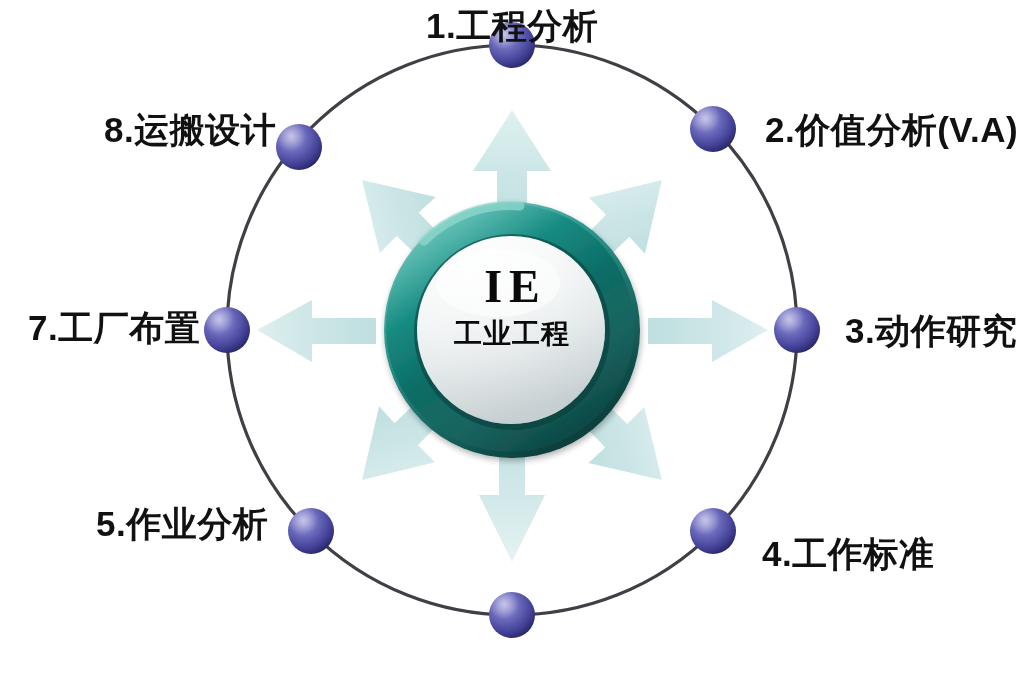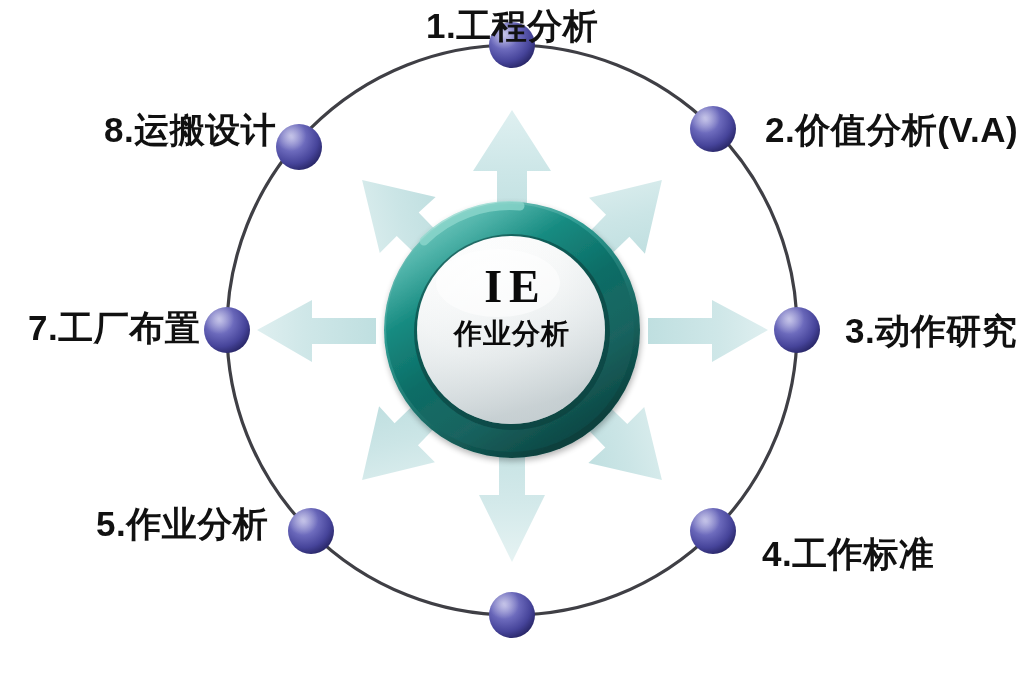--- a/index.html
+++ b/index.html
@@ -274,21 +274,21 @@
       </g>
       <g>
         <circle cx="299" cy="147" r="23" fill="url(#gSphere)"></circle>
         <circle cx="299" cy="147" r="23" fill="url(#gSphereHi)"></circle>
       </g>
     </g>
   </svg>
 
   <div class="center-text">
     <div class="center-ie">IE</div>
-    <div class="center-cn">作业分析</div>
+    <div class="center-cn">工业工程</div>
   </div>
 
   <div class="node-label lbl-1">1.工程分析</div>
   <div class="node-label lbl-2">2.价值分析(V.A)</div>
   <div class="node-label lbl-3">3.动作研究</div>
   <div class="node-label lbl-4">4.工作标准</div>
   <div class="node-label lbl-6">5.作业分析</div>
   <div class="node-label lbl-7">7.工厂布置</div>
   <div class="node-label lbl-8">8.运搬设计</div>
 

